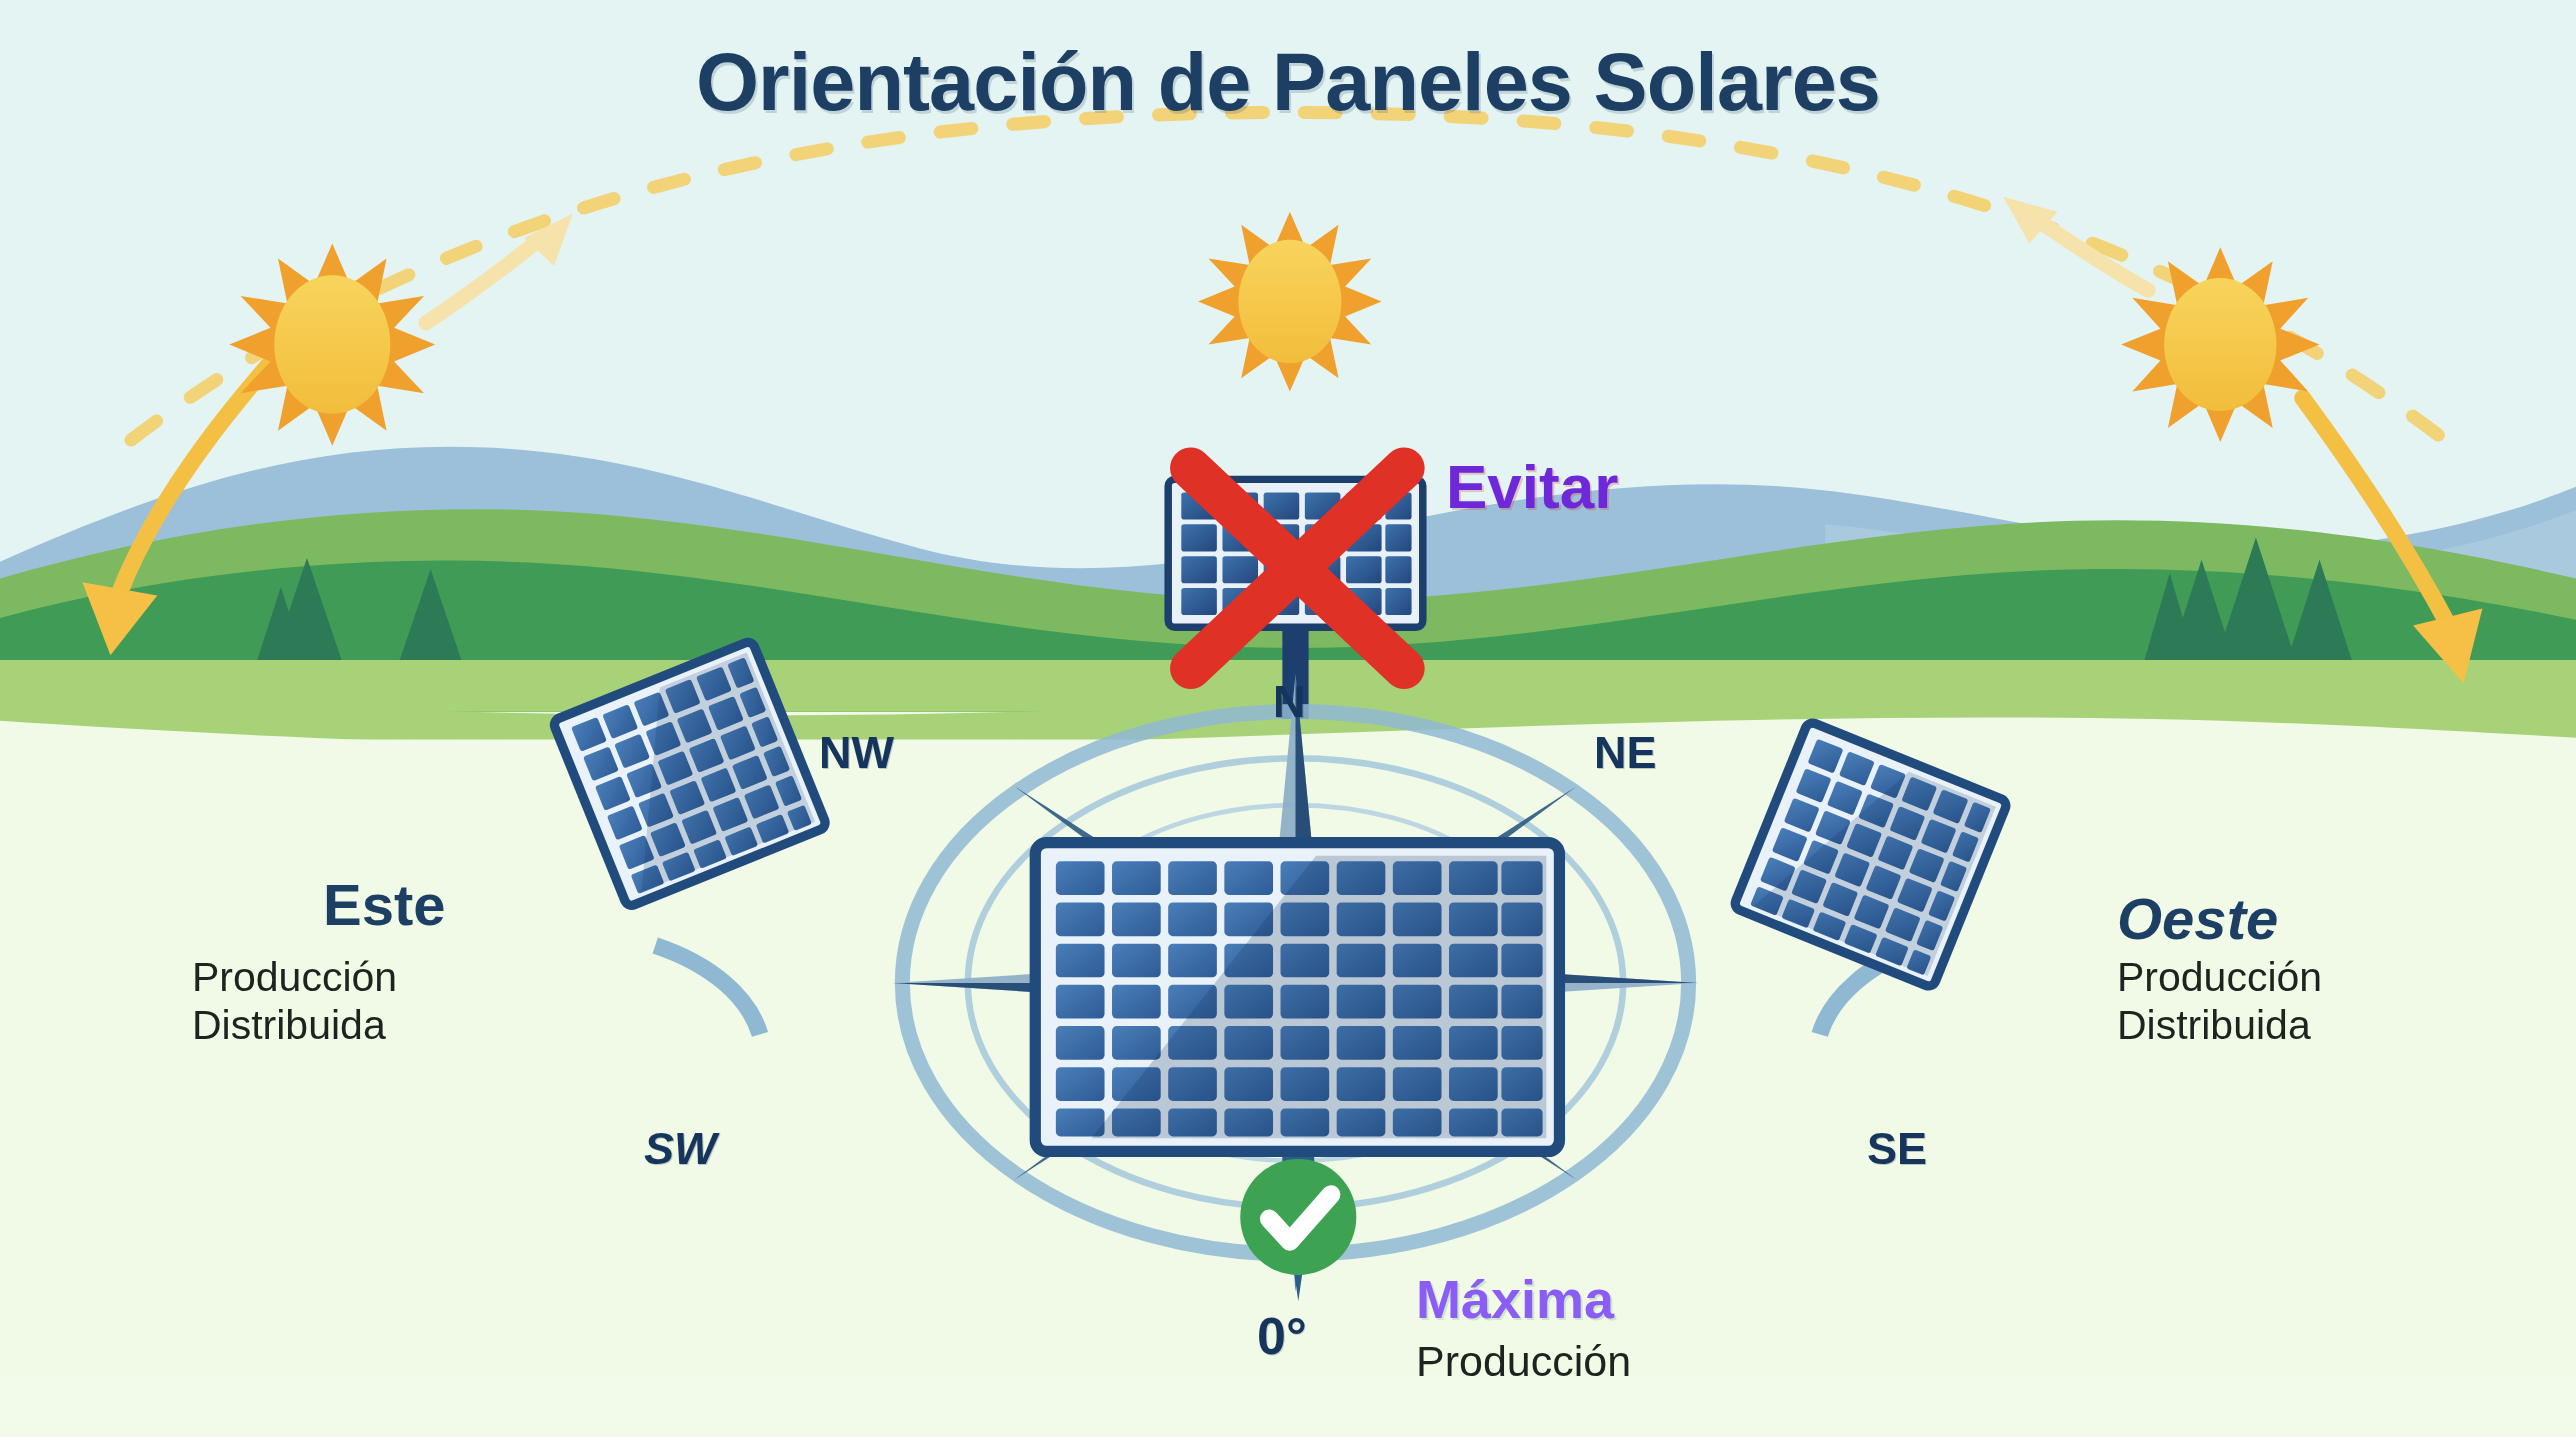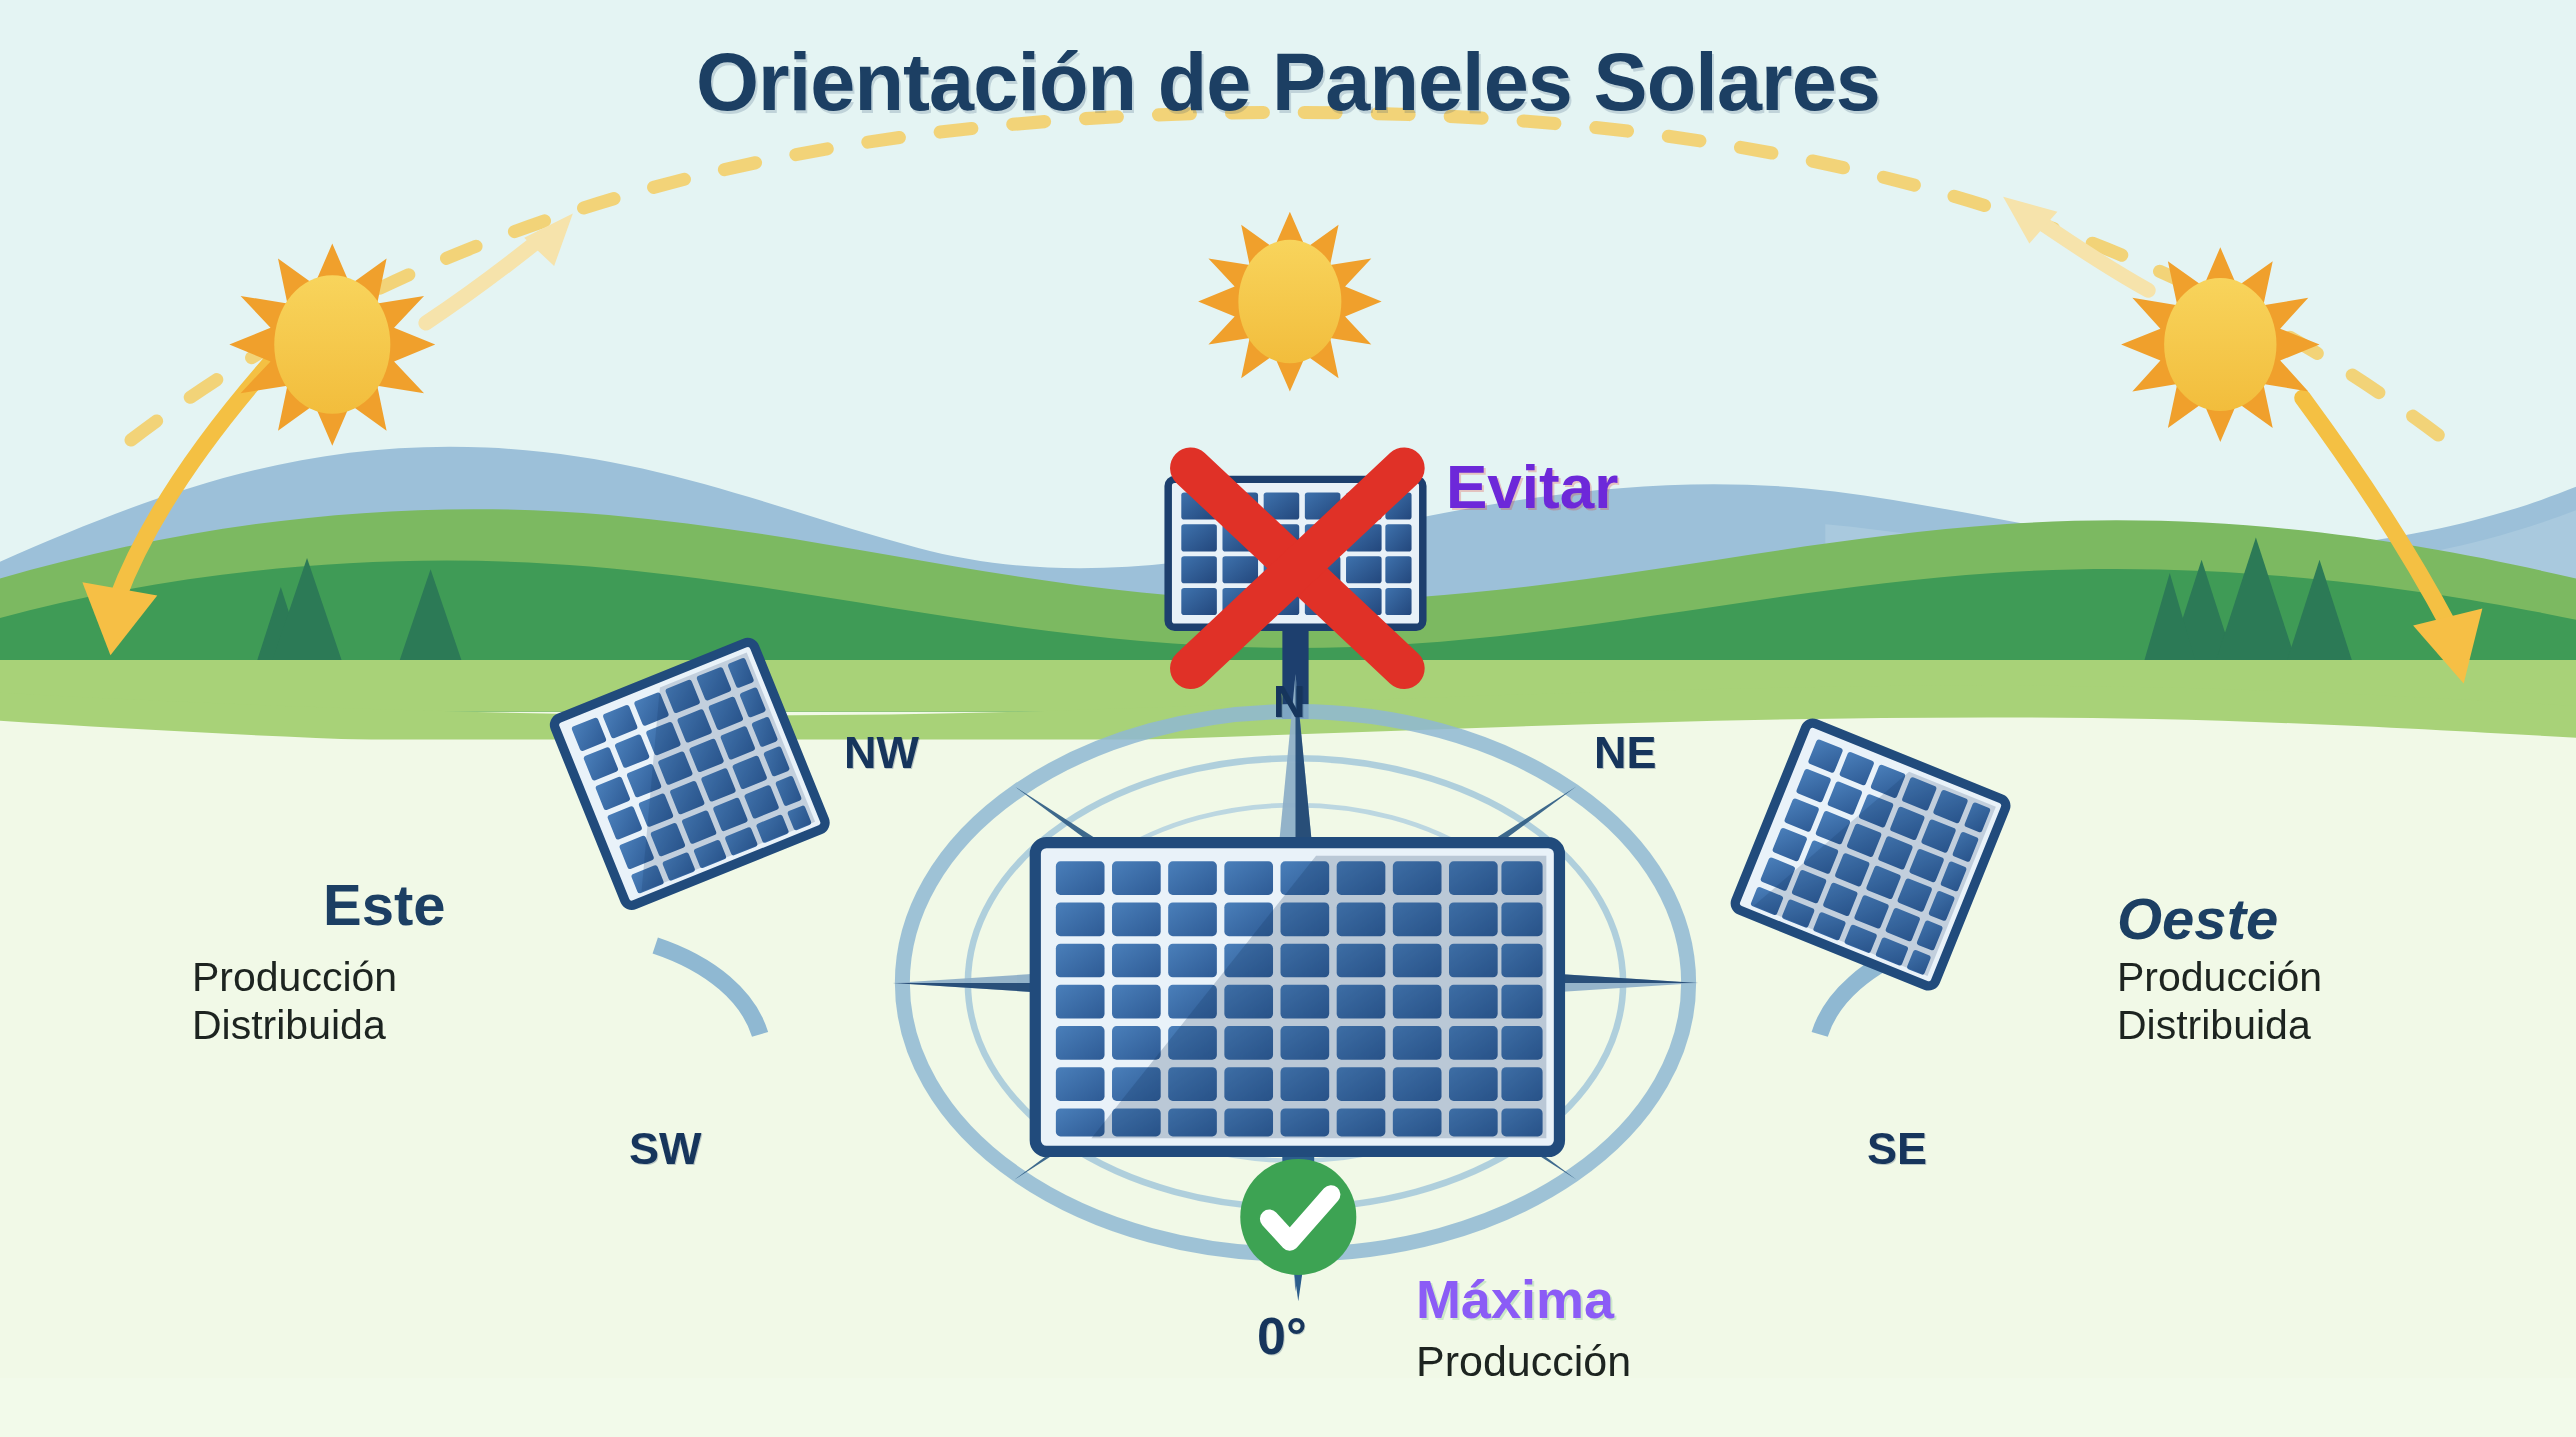--- a/index.html
+++ b/index.html
@@ -30,23 +30,23 @@
   .side-title{font-size:58px;font-weight:bold;color:#1c3f63;}
   .side-sub{font-size:41px;color:#1d2420;line-height:1.18;}
   .este-t{left:323px;top:871px;text-align:center;}
   .este-s{left:192px;top:953px;}
   .oeste-t{left:2117px;top:885px;font-style:italic;}
   .oeste-s{left:2117px;top:953px;}
 
   .compass-lbl{font-size:45px;font-weight:bold;color:#16355c;
                text-shadow:0.9px 0.9px 0 rgba(22,53,92,0.25);}
   .lab-n{left:1273px;top:676px;}
-  .lab-nw{left:819px;top:727px;margin-left:25px;}
+  .lab-nw{left:819px;top:727px;}
   .lab-ne{left:1586px;top:727px;margin-left:8px;}
-  .lab-sw{left:629px;top:1123px;}
+  .lab-sw{left:644px;top:1123px;font-style:italic;}
   .lab-se{left:1867px;top:1123px;}
 
   .zero{left:1257px;top:1306px;font-size:52px;font-weight:bold;color:#16355c;
         text-shadow:0.9px 0.9px 0 rgba(22,53,92,0.22);}
   .maxima{left:1416px;top:1268px;font-size:54px;font-weight:bold;color:#8b5cf6;
           text-shadow:1.9px 1.9px 0 rgba(61,163,83,0.2);}
   .maxima-sub{left:1416px;top:1337px;font-size:43px;color:#1d2420;}
 </style>
 </head>
 <body>

